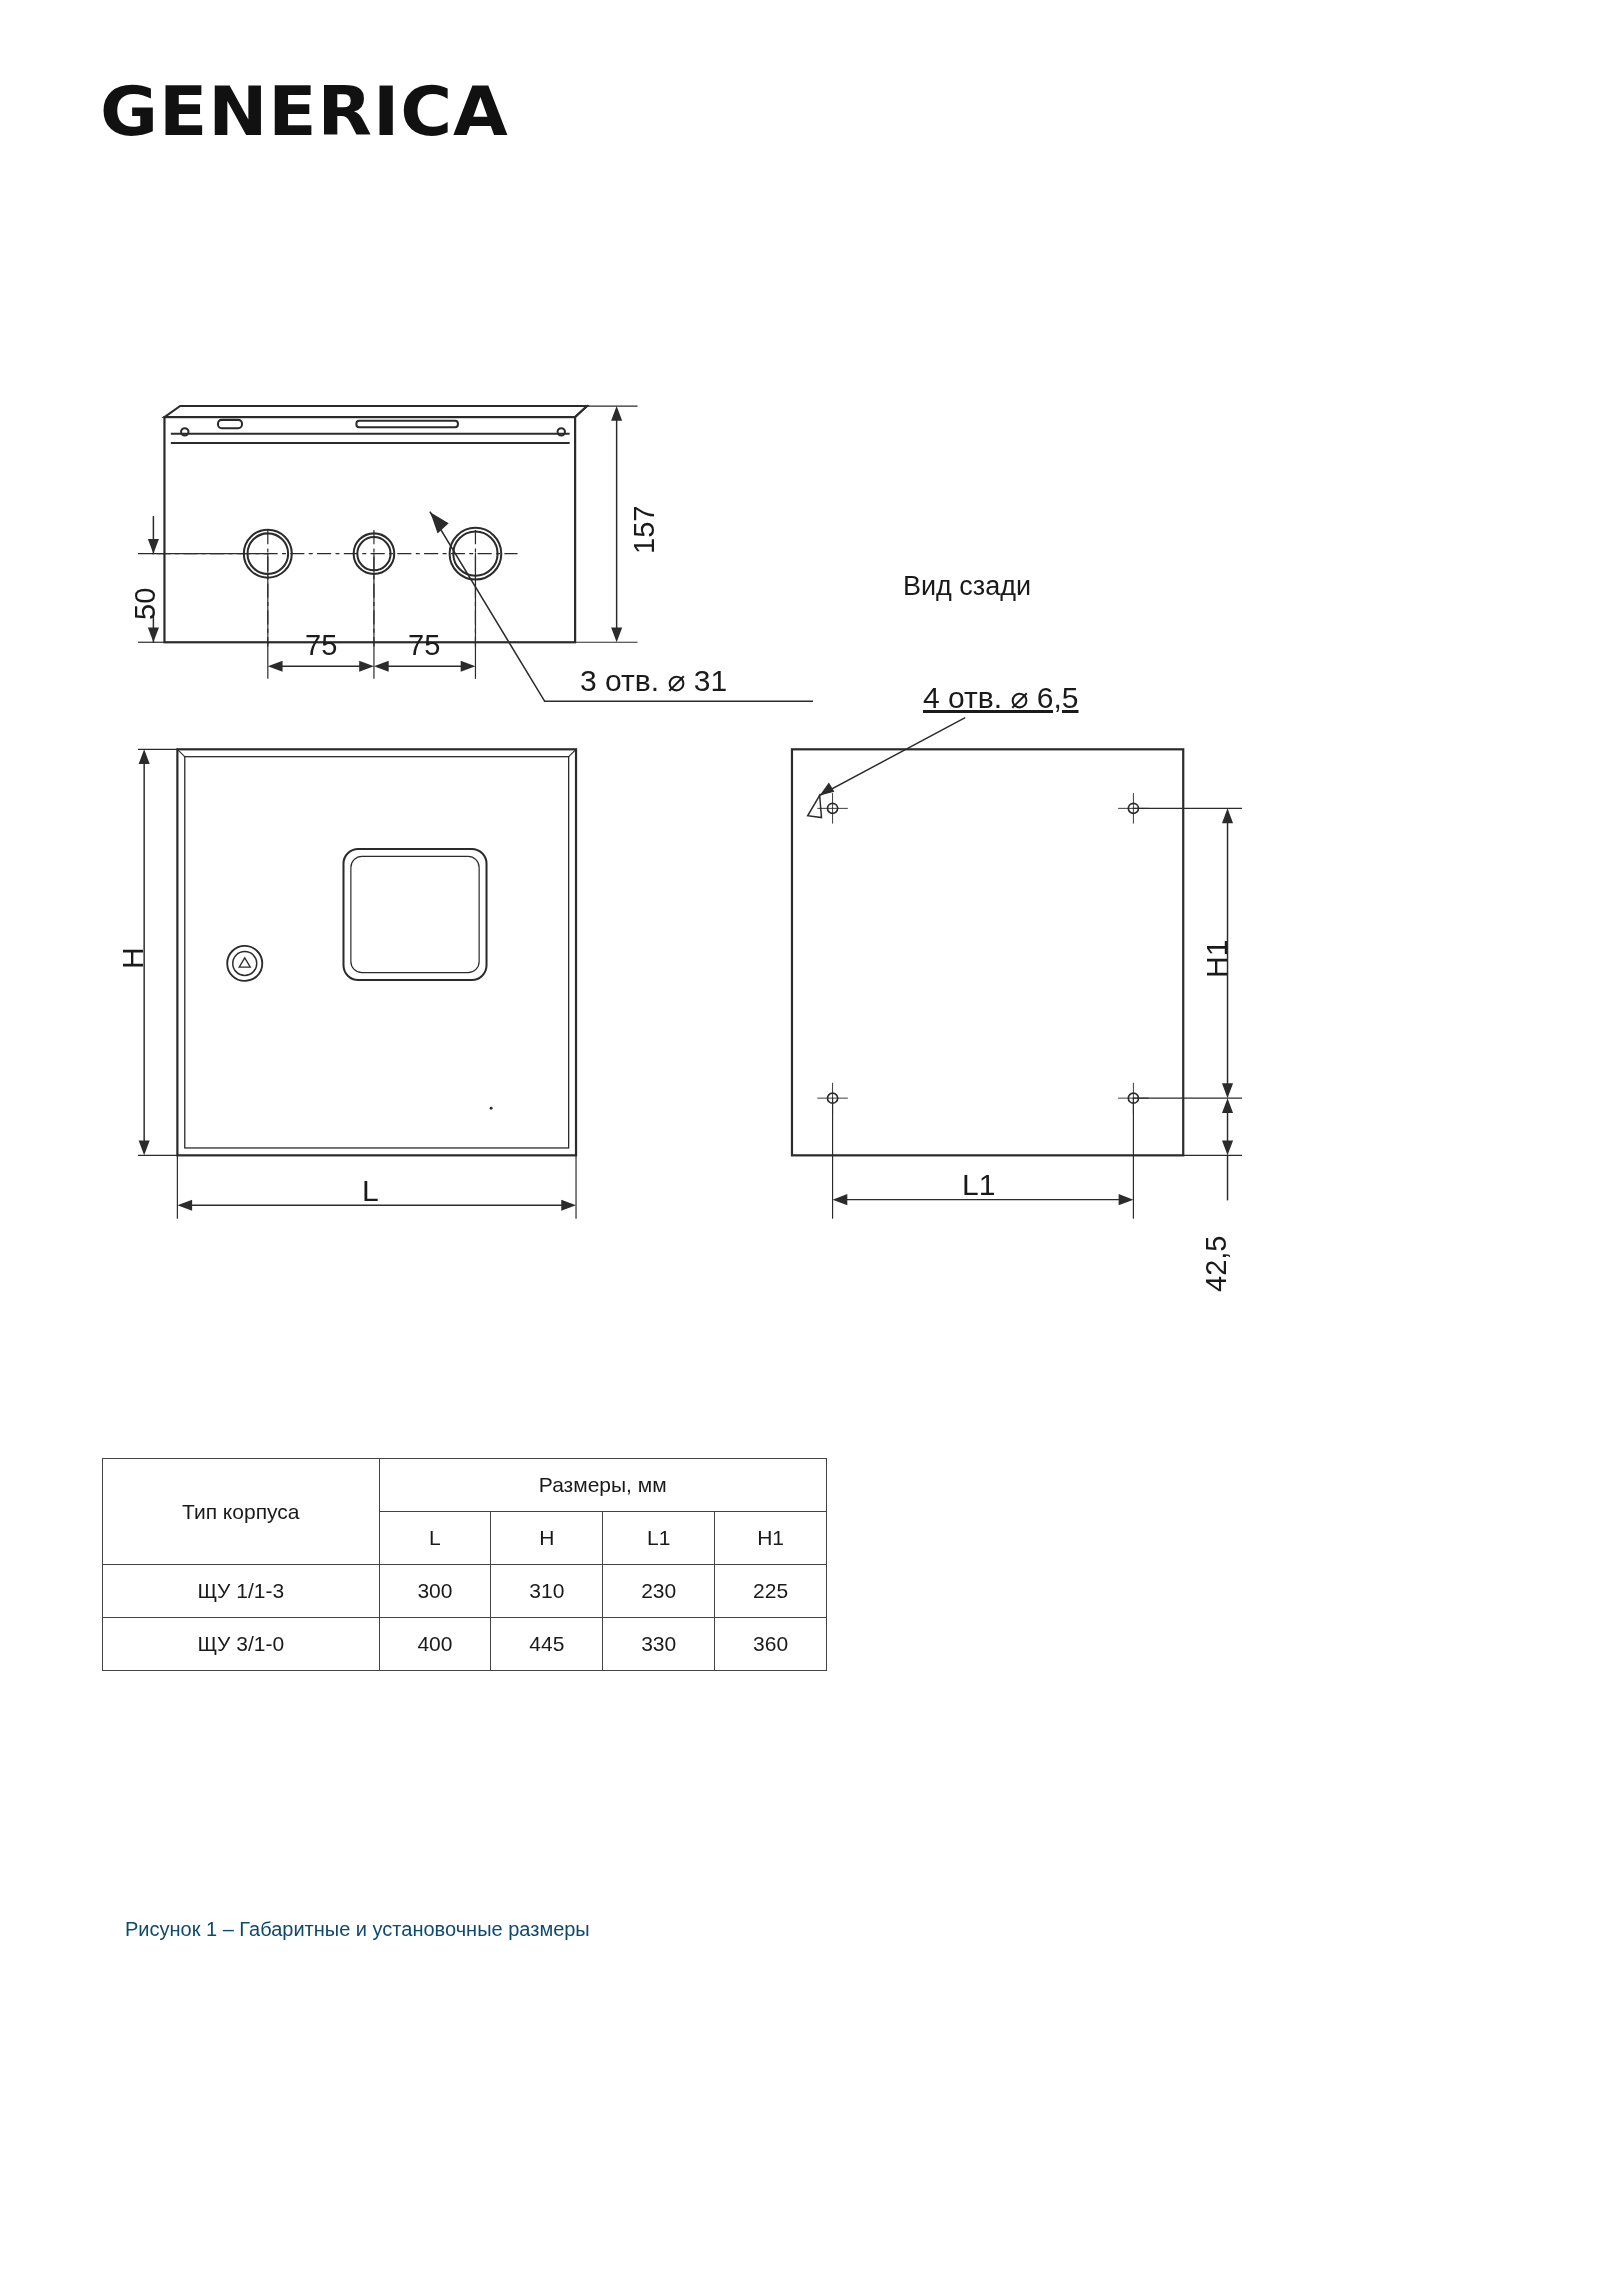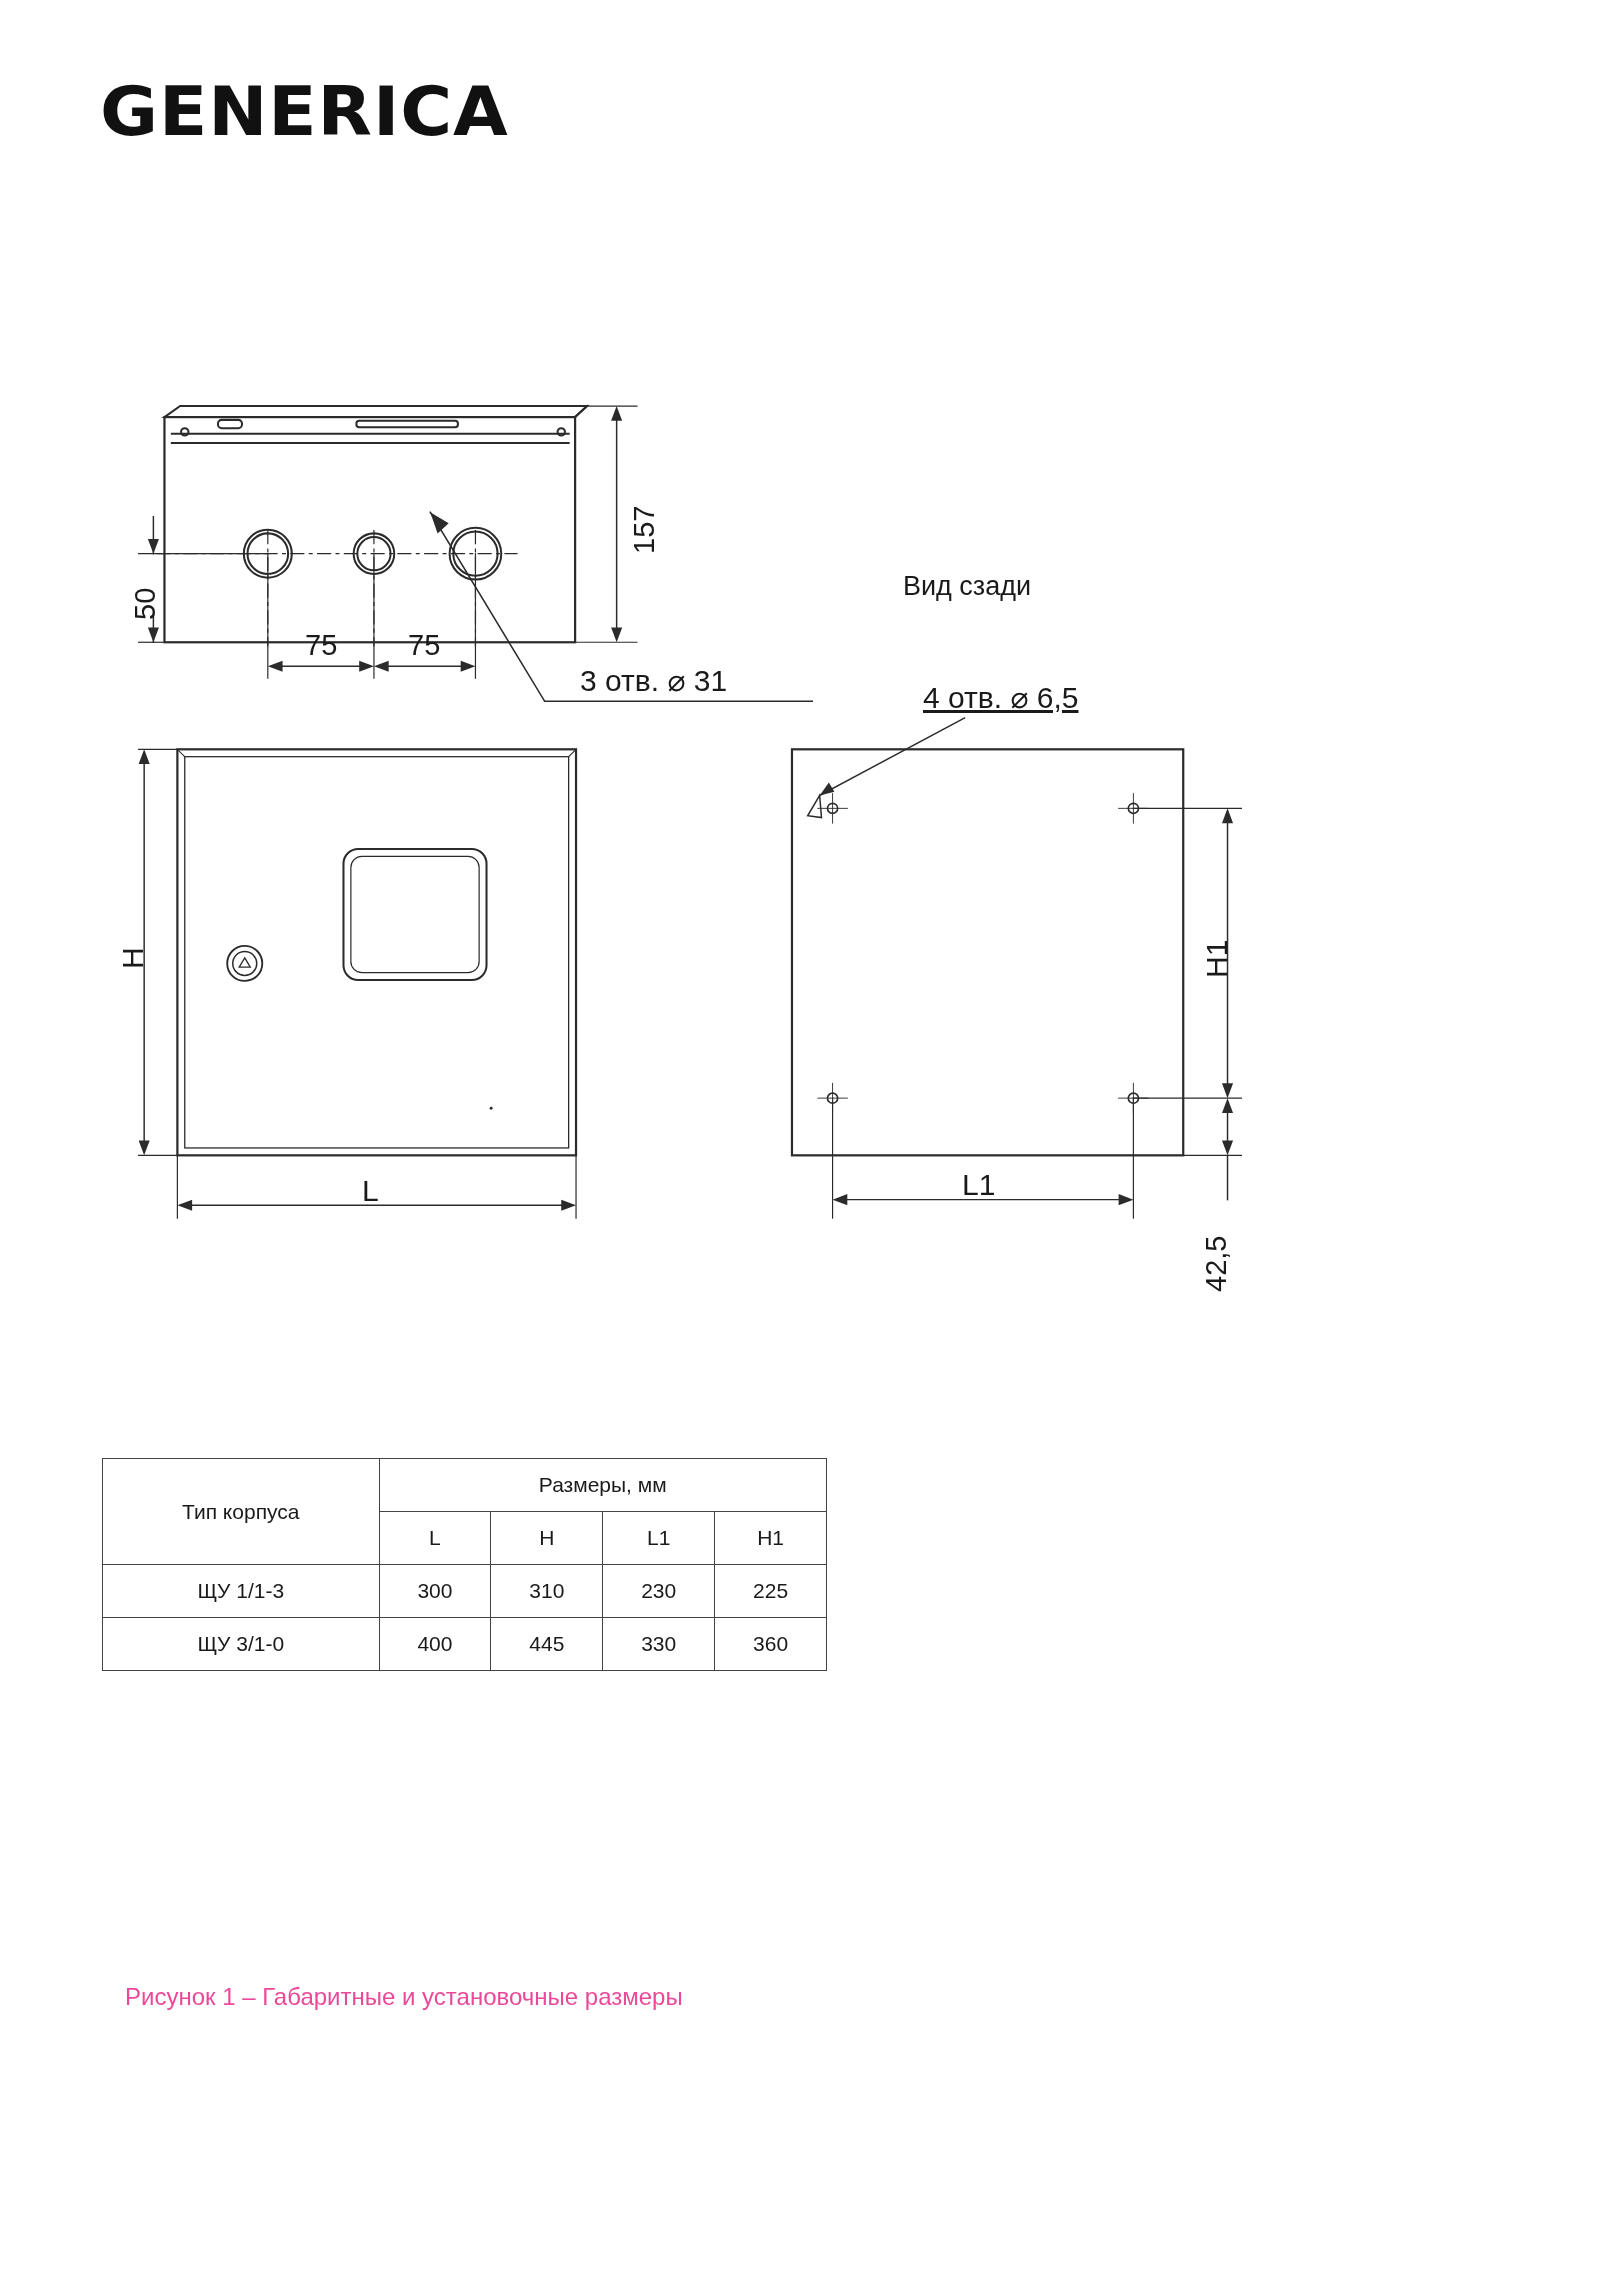--- a/index.html
+++ b/index.html
@@ -71,23 +71,23 @@
   }
   #dim-table .no-bottom { border-bottom: none; }
   #dim-table col.c0 { width: 277px; }
   #dim-table col.c1, #dim-table col.c2,
   #dim-table col.c3, #dim-table col.c4 { width: 112px; }
 
   
   #caption {
     position: absolute;
     left: 125px;
-    top: 1983px;
-    font-size: 24px;
-    color: #ec4899;
+    top: 1918px;
+    font-size: 20px;
+    color: #0c4a6e;
     white-space: nowrap;
   }
 </style>
 </head>
 <body>
 
 <div id="logo">GENERICA</div>
 
 <svg id="drawing" viewBox="0 0 1754 2474">
   <g fill="none" stroke="#2b2b2b" stroke-width="2.2" stroke-linecap="square">

